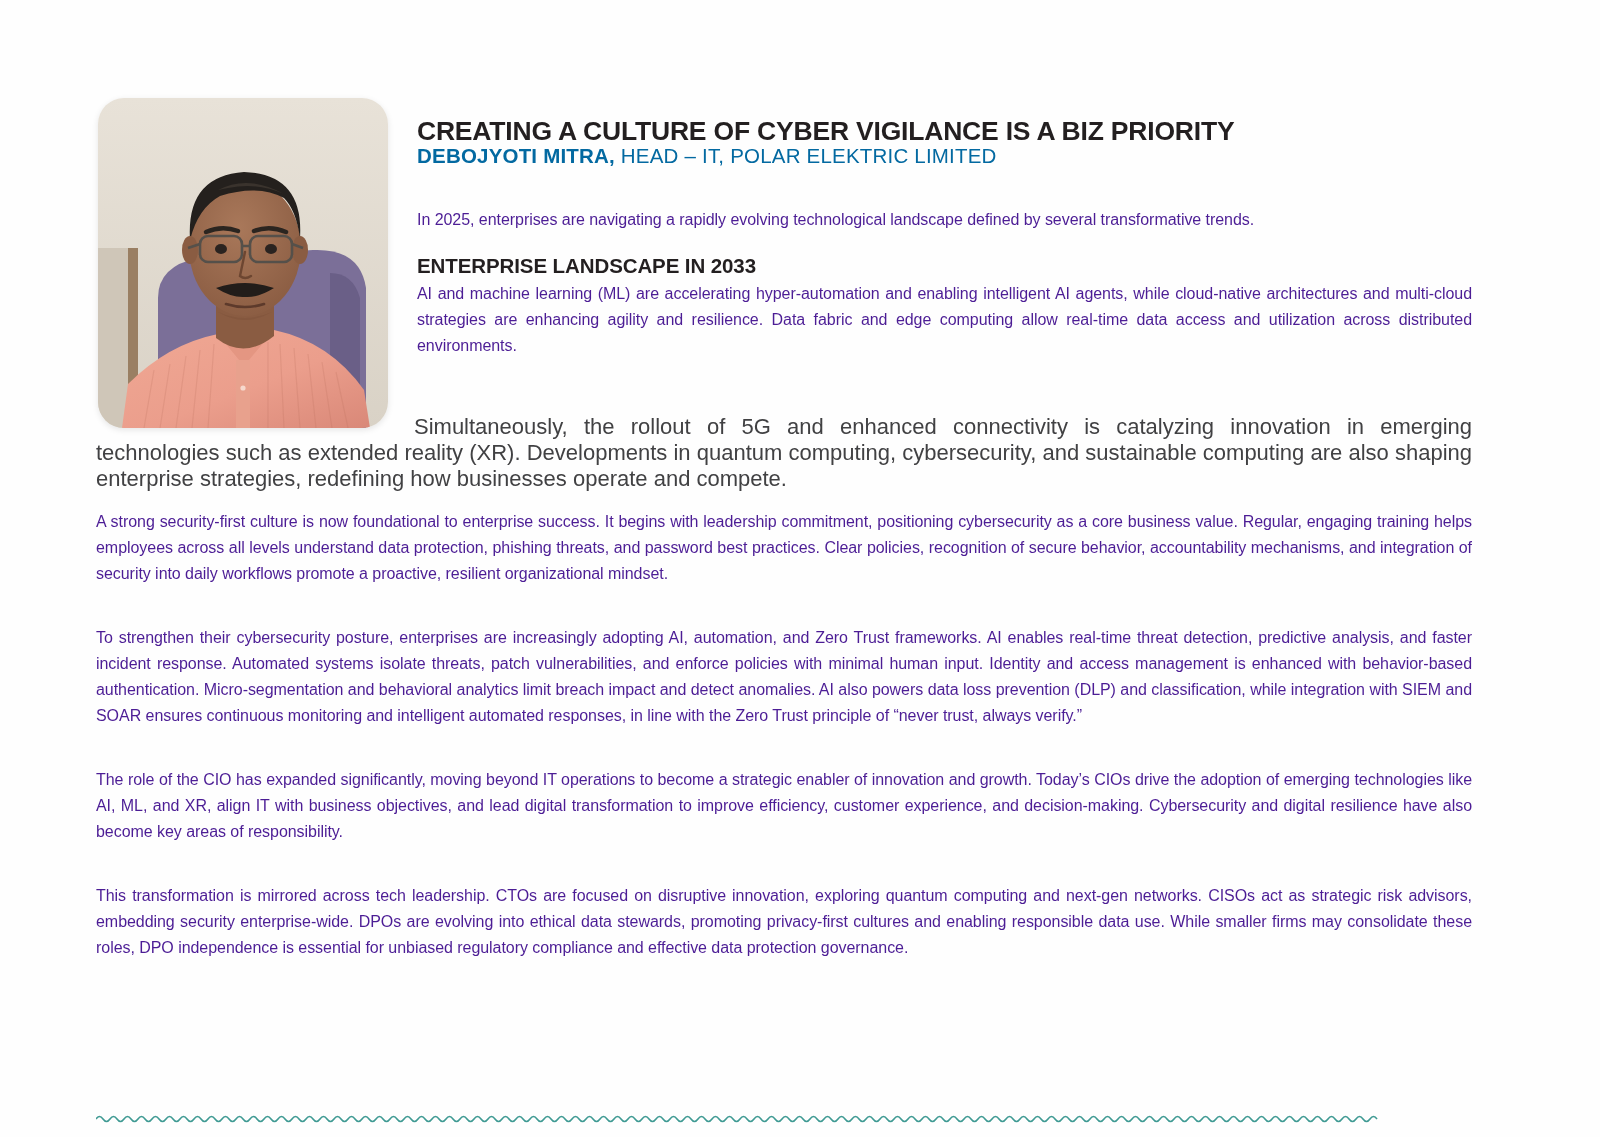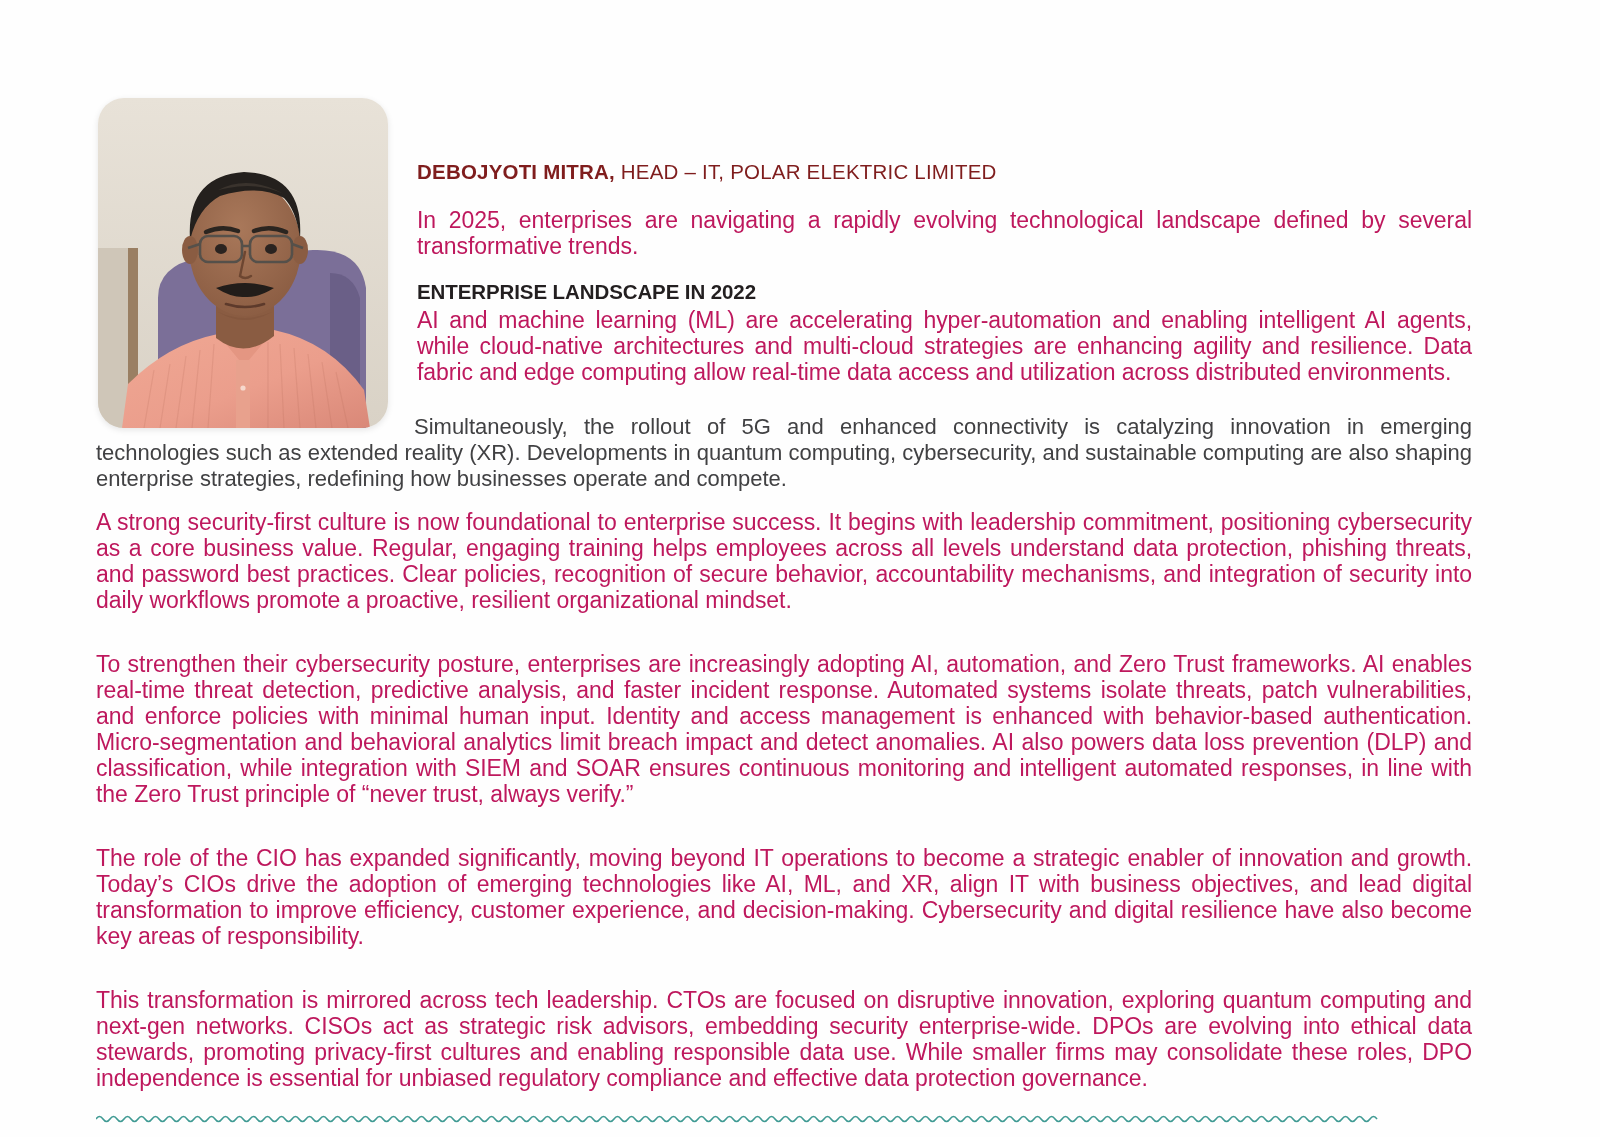--- a/index.html
+++ b/index.html
@@ -44,24 +44,24 @@
     font-size: 26.5px;
     font-weight: 700;
     letter-spacing: -0.2px;
     color: #231f20;
     line-height: 1.15;
     font-stretch: condensed;
   }
   .byline {
     position: absolute;
     left: 417px;
-    top: 160px;
+    top: 144px;
     width: 1055px;
     font-size: 20.5px;
-    color: #7f1d1d;
+    color: #0369a1;
     letter-spacing: 0.2px;
     line-height: 1.2;
   }
   .byline .nm { font-weight: 700; }
 
   
   .col-right {
     position: absolute;
     left: 417px;
     top: 207px;
@@ -70,24 +70,24 @@
   
   .col-full {
     position: absolute;
     left: 96px;
     top: 509px;
     width: 1376px;
   }
 
   p.body {
     margin: 0 0 20px 0;
-    font-size: 23px;
+    font-size: 16px;
     line-height: 26px;
     text-align: justify;
-    color: #be185d;
+    color: #4c1d95;
     letter-spacing: -0.05px;
   }
   p.body.tight { margin-bottom: 14px; }
 
   h2.sub {
     margin: 0 0 1px 0;
     font-size: 20.5px;
     font-weight: 700;
     color: #231f20;
     letter-spacing: -0.1px;
@@ -200,28 +200,29 @@
       <path d="M147 154 L142 178 Q147 182 153 178" stroke="#6d4631" stroke-width="2.4" fill="none" stroke-linecap="round"></path>
 
       <path d="M118 190 Q147 180 176 190 Q160 200 147 199 Q134 200 118 190 Z" fill="#221d1a"></path>
 
       <path d="M128 206 Q147 212 166 206" stroke="#5d3a2b" stroke-width="2.6" fill="none" stroke-linecap="round"></path>
 
       <path d="M120 214 Q147 230 174 214 Q147 226 120 214 Z" fill="#7d5139" opacity="0.5"></path>
     </svg>
   </div>
 
+  <h1 class="headline">CREATING A CULTURE OF CYBER VIGILANCE IS A BIZ PRIORITY</h1>
 
   <div class="byline">
     <span class="nm">DEBOJYOTI MITRA,</span><span> HEAD – IT, POLAR ELEKTRIC LIMITED</span>
   </div>
 
   <div class="col-right">
     <p class="body">In 2025, enterprises are navigating a rapidly evolving technological landscape defined by several transformative trends.</p>
-    <h2 class="sub">ENTERPRISE LANDSCAPE IN 2022</h2>
+    <h2 class="sub">ENTERPRISE LANDSCAPE IN 2033</h2>
     <p class="body tight">AI and machine learning (ML) are accelerating hyper-automation and enabling intelligent AI agents, while cloud-native architectures and multi-cloud strategies are enhancing agility and resilience. Data fabric and edge computing allow real-time data access and utilization across distributed environments.</p>
   </div>
 
   <div class="wrap-para">
     <span class="floatbox"></span>
     <span>Simultaneously, the rollout of 5G and enhanced connectivity is catalyzing innovation in emerging technologies such as extended reality (XR). Developments in quantum computing, cybersecurity, and sustainable computing are also shaping enterprise strategies, redefining how businesses operate and compete.</span>
   </div>
 
   <div class="col-full">
     <p class="body">A strong security-first culture is now foundational to enterprise success. It begins with leadership commitment, positioning cybersecurity as a core business value. Regular, engaging training helps employees across all levels understand data protection, phishing threats, and password best practices. Clear policies, recognition of secure behavior, accountability mechanisms, and integration of security into daily workflows promote a proactive, resilient organizational mindset.</p>

